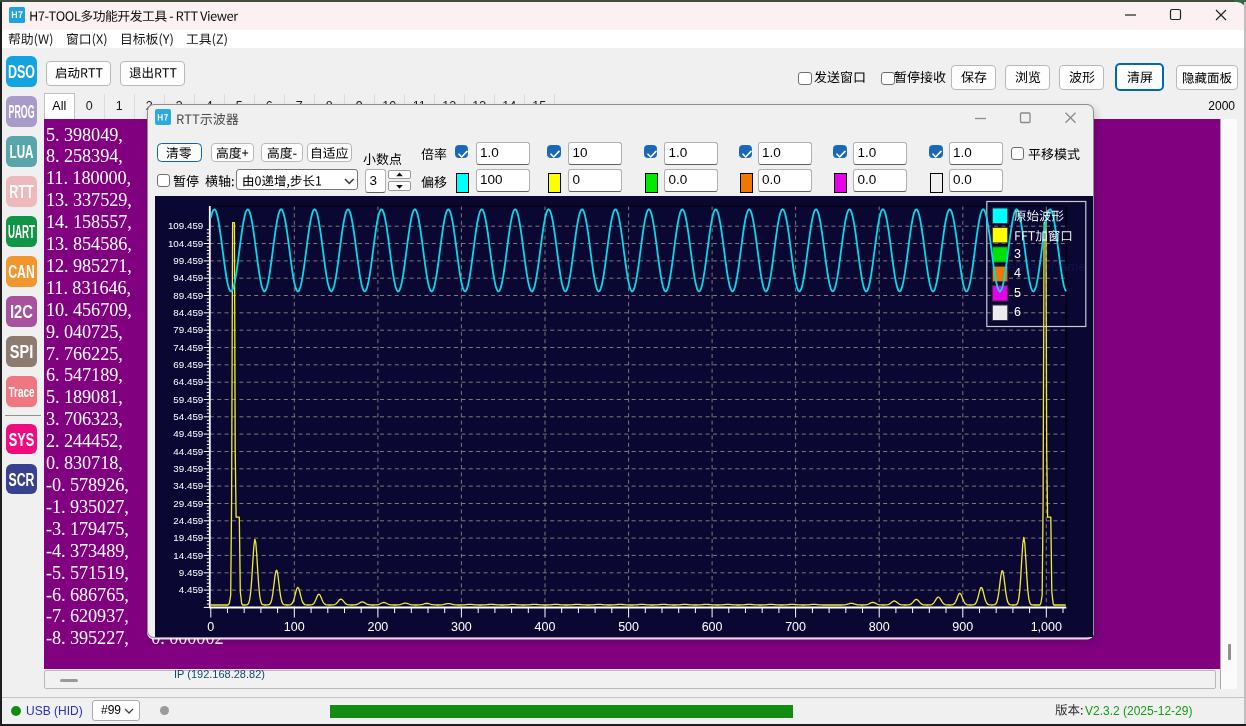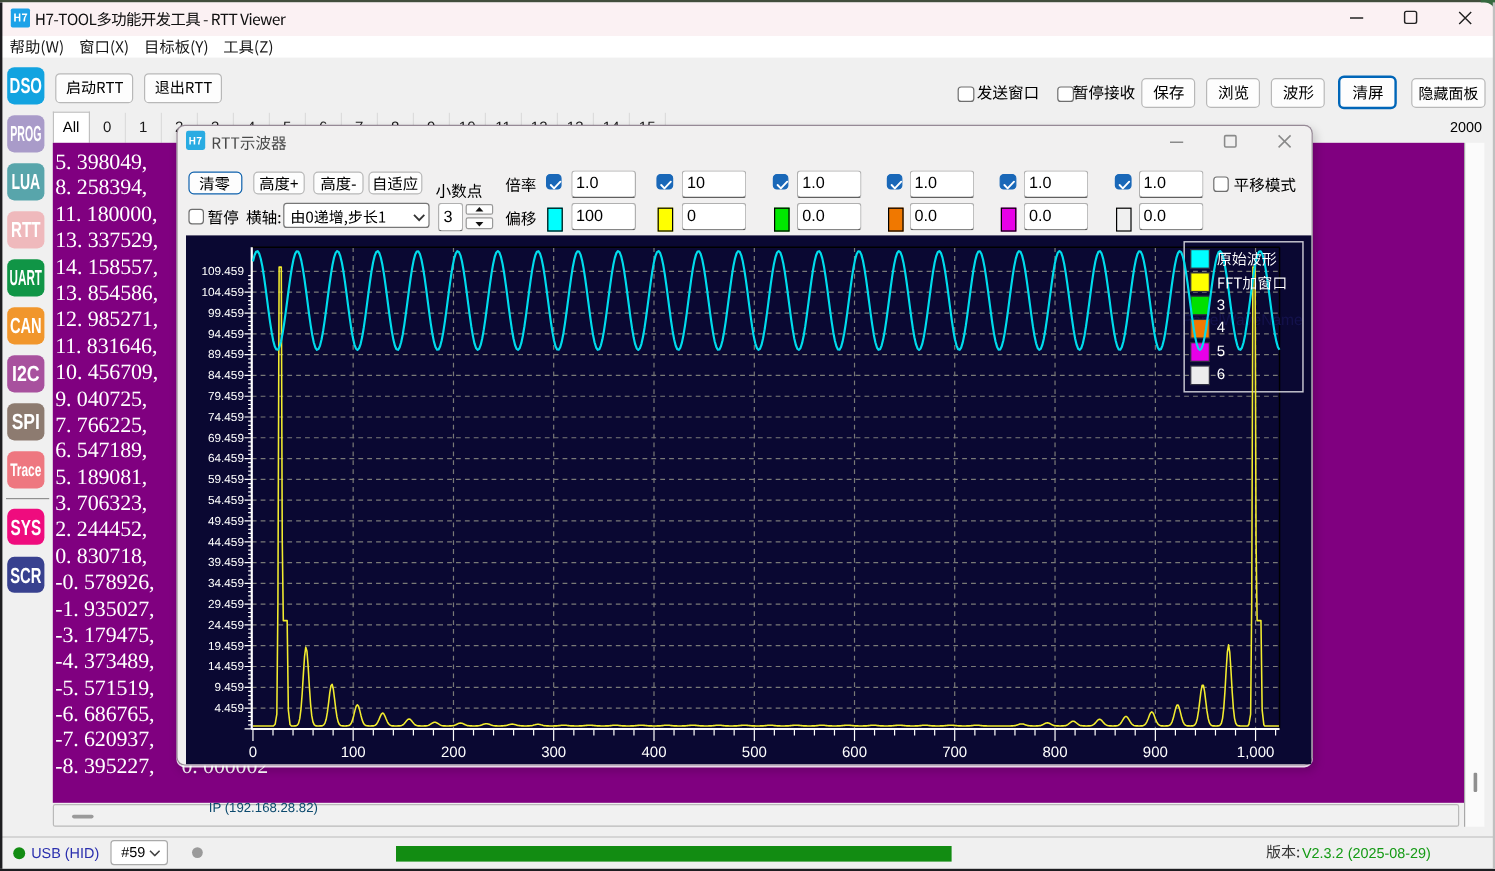--- a/index.html
+++ b/index.html
@@ -145,31 +145,31 @@
 <div class="abs" style="left:43.5px;top:118.5px;width:1176.5px;height:550px;background:#800080;overflow:hidden">
     <div style="font-family:&quot;Liberation Serif&quot;,serif;font-size:18.3px;line-height:21.9px;color:#fff;padding:6px 0 0 2.5px;letter-spacing:-0.1px;white-space:pre">5. 398049,<br>8. 258394,<br>11. 180000,<br>13. 337529,<br>14. 158557,<br>13. 854586,<br>12. 985271,<br>11. 831646,<br>10. 456709,<br>9. 040725,<br>7. 766225,<br>6. 547189,<br>5. 189081,<br>3. 706323,<br>2. 244452,<br>0. 830718,<br>-0. 578926,<br>-1. 935027,<br>-3. 179475,<br>-4. 373489,<br>-5. 571519,<br>-6. 686765,<br>-7. 620937,<br>-8. 395227,   0. 000002</div>
   </div>
 <div class="abs" style="left:1220.4px;top:118.5px;width:16.5px;height:570px;background:#fbfbfb;border-left:1px solid #a8a8a8"></div>
 <div class="abs" style="left:1228px;top:643.5px;width:2.5px;height:16px;background:#8f8f8f;border-radius:1px"></div>
 <div class="abs" style="left:43.5px;top:670px;width:1172px;height:18.5px;background:#f1f1f1;border:1px solid #b9b9b9;border-radius:2px"></div>
 <div class="abs" style="left:60px;top:678.5px;width:18px;height:3.5px;background:#9a9a9a;border-radius:2px"></div>
 <div class="abs" style="left:0;top:697px;width:1246px;height:29px;background:#f0f0f0;border-top:1px solid #c4c4c4"></div>
 <div class="abs" style="left:11px;top:706px;width:10px;height:10px;border-radius:50%;background:#128c12"></div>
 <div class="abs" style="left:26px;top:704px;font-size:12px;color:#2a2fae">USB (HID)</div>
-<div class="abs" style="left:92px;top:700px;width:48px;height:21px;background:#fff;border:1px solid #aaa;border-radius:3px;font-size:12px;line-height:19px;padding-left:8px">#59</div>
+<div class="abs" style="left:92px;top:700px;width:48px;height:21px;background:#fff;border:1px solid #aaa;border-radius:3px;font-size:12px;line-height:19px;padding-left:8px">#99</div>
 <svg width="10" height="6" viewBox="0 0 10 6" style="position:absolute;left:124px;top:708px">
     <path d="M1 1l4 4 4-4" stroke="#444" fill="none" stroke-width="1.3"></path>
   </svg>
 <div class="abs" style="left:160px;top:706px;width:9px;height:9px;border-radius:50%;background:#9a9a9a"></div>
 <div class="abs" style="left:174px;top:668px;font-size:11px;color:#0c4a6e">IP (192.168.28.82)</div>
 <div class="abs" style="left:330px;top:704.5px;width:463px;height:13px;background:#128c12"></div>
 <svg width="31" height="16" viewBox="0 0 31 16" style="position:absolute;left:1055.0px;top:701.5px;overflow:visible">
     <path transform="translate(0,12.5)" d="M1.7 -7.0H5.5V-6.2H1.7ZM6.6 -6.9H11.0V-6.0H6.6ZM3.5 -10.5H4.4V-6.5H3.5ZM1.7 -4.4H4.7V1.0H3.9V-3.5H1.7ZM1.3 -10.2H2.2V-5.3Q2.2 -4.5 2.1 -3.6Q2.1 -2.8 2.0 -2.0Q1.9 -1.1 1.7 -0.4Q1.4 0.4 1.1 1.0Q1.0 0.9 0.9 0.8Q0.7 0.7 0.6 0.6Q0.5 0.5 0.4 0.5Q0.7 -0.1 0.9 -0.8Q1.1 -1.5 1.2 -2.3Q1.2 -3.0 1.3 -3.8Q1.3 -4.6 1.3 -5.3ZM10.8 -6.9H10.9L11.1 -6.9L11.7 -6.7Q11.4 -4.7 10.7 -3.2Q10.1 -1.7 9.1 -0.6Q8.2 0.4 7.0 1.0Q6.9 0.9 6.8 0.8Q6.7 0.6 6.6 0.5Q6.5 0.4 6.4 0.3Q7.5 -0.2 8.4 -1.2Q9.3 -2.1 9.9 -3.5Q10.5 -4.9 10.8 -6.7ZM7.9 -6.3Q8.2 -4.8 8.7 -3.5Q9.3 -2.2 10.1 -1.2Q10.9 -0.3 12.0 0.3Q11.9 0.4 11.8 0.5Q11.7 0.6 11.6 0.8Q11.5 0.9 11.4 1.0Q10.2 0.4 9.4 -0.7Q8.6 -1.7 8.0 -3.1Q7.5 -4.5 7.2 -6.1ZM11.3 -10.4 11.9 -9.6Q11.1 -9.4 10.2 -9.3Q9.2 -9.1 8.2 -9.0Q7.2 -8.9 6.3 -8.9Q6.3 -9.0 6.2 -9.3Q6.1 -9.5 6.0 -9.6Q7.0 -9.7 7.9 -9.8Q8.9 -10.0 9.8 -10.1Q10.6 -10.2 11.3 -10.4ZM6.0 -9.6H6.9V-5.3Q6.9 -4.5 6.9 -3.7Q6.9 -2.9 6.7 -2.0Q6.6 -1.2 6.4 -0.4Q6.1 0.4 5.7 1.1Q5.6 1.0 5.5 0.9Q5.4 0.8 5.2 0.7Q5.1 0.6 5.0 0.5Q5.3 -0.1 5.5 -0.8Q5.7 -1.5 5.9 -2.3Q6.0 -3.1 6.0 -3.9Q6.0 -4.6 6.0 -5.3Z M13.3 -7.9H24.2V-6.9H13.3ZM15.3 -2.3H22.2V-1.3H15.3ZM18.2 -10.5H19.2V1.0H18.2ZM17.3 -7.6 18.2 -7.3Q17.7 -6.0 17.0 -4.8Q16.3 -3.6 15.5 -2.6Q14.6 -1.6 13.7 -1.0Q13.6 -1.1 13.5 -1.2Q13.3 -1.4 13.2 -1.5Q13.1 -1.7 13.0 -1.7Q13.9 -2.3 14.7 -3.2Q15.6 -4.1 16.2 -5.3Q16.9 -6.4 17.3 -7.6ZM20.1 -7.5Q20.5 -6.3 21.2 -5.2Q21.9 -4.2 22.8 -3.3Q23.6 -2.4 24.6 -1.8Q24.4 -1.7 24.3 -1.6Q24.2 -1.5 24.0 -1.3Q23.9 -1.2 23.8 -1.0Q22.9 -1.6 22.0 -2.6Q21.1 -3.6 20.4 -4.8Q19.7 -6.0 19.3 -7.3Z M26.7 -4.9Q26.4 -4.9 26.2 -5.1Q25.9 -5.4 25.9 -5.7Q25.9 -6.1 26.2 -6.4Q26.4 -6.6 26.7 -6.6Q27.1 -6.6 27.3 -6.4Q27.6 -6.1 27.6 -5.7Q27.6 -5.4 27.3 -5.1Q27.1 -4.9 26.7 -4.9ZM26.7 0.2Q26.4 0.2 26.2 -0.1Q25.9 -0.3 25.9 -0.7Q25.9 -1.1 26.2 -1.3Q26.4 -1.6 26.7 -1.6Q27.1 -1.6 27.3 -1.3Q27.6 -1.1 27.6 -0.7Q27.6 -0.3 27.3 -0.1Q27.1 0.2 26.7 0.2Z" fill="#333"></path>
   </svg>
-<div class="abs" style="left:1085px;top:704px;font-size:12px;color:#149a14">V2.3.2 (2025-08-29)</div>
+<div class="abs" style="left:1085px;top:704px;font-size:12px;color:#149a14">V2.3.2 (2025-12-29)</div>
 <div class="abs" style="left:146.5px;top:104.3px;width:947px;height:534px;background:#f1f0f0;border:1px solid rgba(40,10,40,0.45);border-radius:7px;box-shadow:0 1.5px 0 rgba(255,255,255,0.85), 2px 4px 8px rgba(0,0,0,0.18);overflow:hidden"></div>
 <div class="abs" style="left:155px;top:109px;width:16px;height:16px;background:#29abe2;border-radius:2px"></div>
 <svg width="14" height="11" viewBox="0 0 14 11" style="position:absolute;left:157.3px;top:112.0px;overflow:visible">
     <path transform="translate(0,8.5)" d="M0.8 0.0V-6.3H2.0V-3.8H4.4V-6.3H5.7V0.0H4.4V-2.7H2.0V0.0Z M8.0 0.0Q8.1 -0.8 8.2 -1.5Q8.3 -2.2 8.4 -2.8Q8.6 -3.4 8.9 -4.0Q9.2 -4.6 9.7 -5.2H6.9V-6.3H11.0V-5.5Q10.5 -4.9 10.2 -4.3Q9.8 -3.7 9.7 -3.0Q9.5 -2.4 9.4 -1.7Q9.3 -0.9 9.3 0.0Z" fill="#fff"></path>
   </svg>
 <svg width="65" height="17" viewBox="0 0 65 17" style="position:absolute;left:176.0px;top:110.5px;overflow:visible">
     <path transform="translate(0,13.0)" d="M1.3 0.0V-9.5H4.3Q5.3 -9.5 6.0 -9.3Q6.8 -9.0 7.2 -8.4Q7.6 -7.8 7.6 -6.9Q7.6 -5.9 7.2 -5.3Q6.8 -4.7 6.0 -4.3Q5.3 -4.0 4.3 -4.0H2.5V0.0ZM2.5 -5.0H4.1Q5.2 -5.0 5.8 -5.5Q6.4 -5.9 6.4 -6.9Q6.4 -7.8 5.8 -8.2Q5.2 -8.6 4.1 -8.6H2.5ZM6.5 0.0 4.0 -4.4 5.0 -5.0 7.9 0.0Z M11.5 0.0V-8.5H8.7V-9.5H15.6V-8.5H12.8V0.0Z M19.3 0.0V-8.5H16.5V-9.5H23.4V-8.5H20.5V0.0Z M29.8 -6.3H30.9V-0.2Q30.9 0.2 30.7 0.5Q30.6 0.7 30.3 0.9Q29.9 1.0 29.3 1.0Q28.7 1.0 27.9 1.0Q27.9 0.8 27.8 0.5Q27.6 0.2 27.5 0.0Q28.0 0.0 28.4 0.0Q28.8 0.0 29.1 0.0Q29.4 0.0 29.5 0.0Q29.7 0.0 29.8 -0.0Q29.8 -0.1 29.8 -0.2ZM26.9 -4.6 27.9 -4.3Q27.6 -3.5 27.1 -2.7Q26.7 -2.0 26.2 -1.3Q25.7 -0.6 25.2 -0.1Q25.1 -0.2 24.9 -0.3Q24.8 -0.5 24.6 -0.6Q24.4 -0.7 24.3 -0.7Q25.1 -1.4 25.8 -2.4Q26.5 -3.5 26.9 -4.6ZM32.7 -4.2 33.6 -4.5Q34.1 -3.9 34.6 -3.2Q35.0 -2.5 35.4 -1.8Q35.8 -1.1 36.0 -0.6L35.0 -0.1Q34.8 -0.7 34.5 -1.4Q34.1 -2.1 33.7 -2.8Q33.2 -3.5 32.7 -4.2ZM25.8 -10.0H34.9V-9.0H25.8ZM24.6 -6.8H36.1V-5.8H24.6Z M42.0 -9.0H48.5V-8.1H42.0ZM42.0 -5.8H47.7V-5.0H42.0ZM44.6 -10.9H45.6V-5.4H44.6ZM41.4 -9.0H42.4V-5.7Q42.4 -5.0 42.3 -4.1Q42.3 -3.2 42.1 -2.3Q41.9 -1.4 41.6 -0.5Q41.2 0.3 40.7 1.0Q40.6 0.9 40.5 0.9Q40.3 0.8 40.2 0.7Q40.0 0.6 39.9 0.5Q40.4 -0.1 40.7 -0.9Q41.0 -1.7 41.2 -2.6Q41.3 -3.4 41.4 -4.2Q41.4 -5.0 41.4 -5.8ZM48.2 -9.0H48.4L48.6 -9.1L49.3 -8.9Q49.0 -8.2 48.7 -7.5Q48.5 -6.7 48.2 -6.2L47.3 -6.5Q47.6 -7.0 47.8 -7.6Q48.1 -8.3 48.2 -8.9ZM43.5 -5.3Q44.0 -4.0 44.8 -2.9Q45.6 -1.8 46.8 -1.0Q47.9 -0.2 49.4 0.2Q49.3 0.3 49.2 0.5Q49.1 0.6 48.9 0.8Q48.8 0.9 48.8 1.0Q46.5 0.3 45.0 -1.2Q43.4 -2.8 42.7 -5.1ZM38.0 -10.1 38.6 -10.8Q39.0 -10.6 39.4 -10.4Q39.8 -10.1 40.2 -9.9Q40.6 -9.6 40.9 -9.4L40.3 -8.6Q40.0 -8.8 39.7 -9.1Q39.3 -9.4 38.8 -9.6Q38.4 -9.9 38.0 -10.1ZM37.3 -6.6 37.9 -7.3Q38.3 -7.1 38.7 -6.9Q39.1 -6.7 39.5 -6.4Q39.9 -6.2 40.2 -6.0L39.6 -5.2Q39.4 -5.4 39.0 -5.6Q38.6 -5.9 38.2 -6.1Q37.7 -6.4 37.3 -6.6ZM37.6 0.3Q38.0 -0.2 38.3 -0.9Q38.7 -1.6 39.1 -2.4Q39.5 -3.2 39.8 -3.9L40.5 -3.3Q40.3 -2.6 39.9 -1.9Q39.6 -1.2 39.2 -0.5Q38.8 0.3 38.5 0.9ZM47.4 -5.8H47.6L47.7 -5.9L48.4 -5.6Q47.9 -3.8 47.0 -2.5Q46.1 -1.2 44.9 -0.3Q43.7 0.6 42.3 1.1Q42.2 0.9 42.1 0.8Q42.0 0.6 41.9 0.5Q41.7 0.3 41.6 0.3Q43.0 -0.2 44.1 -1.0Q45.3 -1.8 46.1 -2.9Q47.0 -4.1 47.4 -5.6Z M52.4 -9.5V-7.7H54.6V-9.5ZM51.5 -10.3H55.5V-6.8H51.5ZM57.9 -9.5V-7.7H60.3V-9.5ZM57.0 -10.3H61.2V-6.8H57.0ZM50.5 -5.5H62.2V-4.6H50.5ZM51.9 -0.2H55.1V0.7H51.9ZM57.5 -0.2H60.7V0.7H57.5ZM58.0 -5.2Q58.4 -4.7 59.1 -4.2Q59.9 -3.7 60.7 -3.3Q61.6 -2.9 62.5 -2.7Q62.4 -2.6 62.2 -2.5Q62.1 -2.3 62.0 -2.2Q61.9 -2.0 61.8 -1.9Q60.9 -2.2 60.1 -2.6Q59.2 -3.1 58.4 -3.7Q57.7 -4.3 57.1 -4.9ZM51.5 -3.0H55.5V1.0H54.6V-2.1H52.4V1.0H51.5ZM57.0 -3.0H61.2V1.0H60.3V-2.1H57.9V1.0H57.0ZM55.5 -6.9 56.5 -6.7Q56.0 -5.8 55.2 -4.9Q54.5 -4.0 53.4 -3.2Q52.3 -2.4 50.8 -1.8Q50.7 -1.9 50.6 -2.1Q50.5 -2.2 50.4 -2.4Q50.3 -2.5 50.2 -2.6Q51.6 -3.1 52.7 -3.8Q53.7 -4.5 54.4 -5.3Q55.1 -6.1 55.5 -6.9ZM57.8 -6.3 58.3 -6.8Q58.8 -6.6 59.4 -6.4Q59.9 -6.1 60.2 -5.8L59.7 -5.3Q59.4 -5.5 58.9 -5.8Q58.3 -6.1 57.8 -6.3Z" fill="#4a4a4a"></path>
   </svg>
 <svg width="120" height="30" viewBox="0 0 120 30" style="position:absolute;left:965px;top:104px">
     <path d="M10 14.5h11" stroke="#8a8a8a" stroke-width="1.3"></path>

